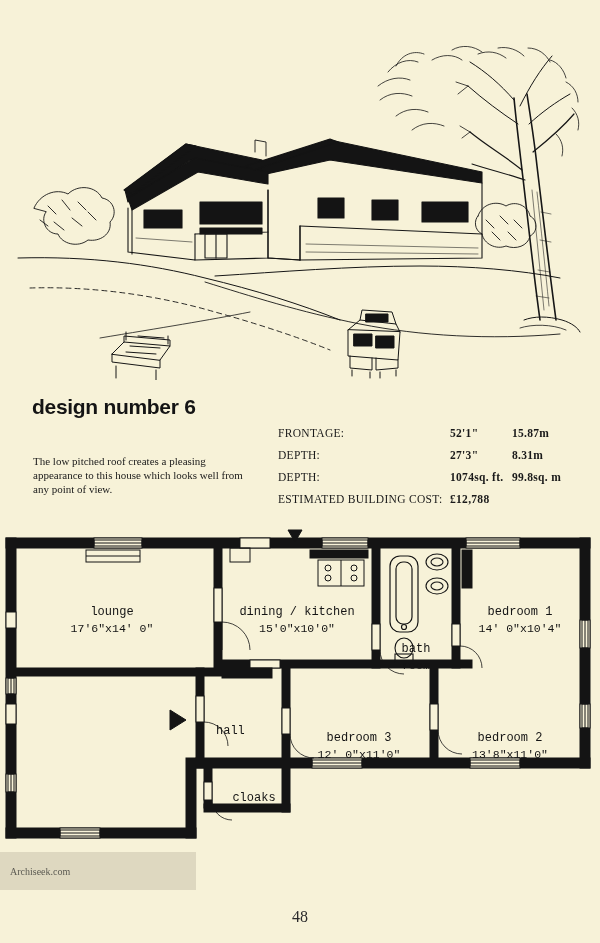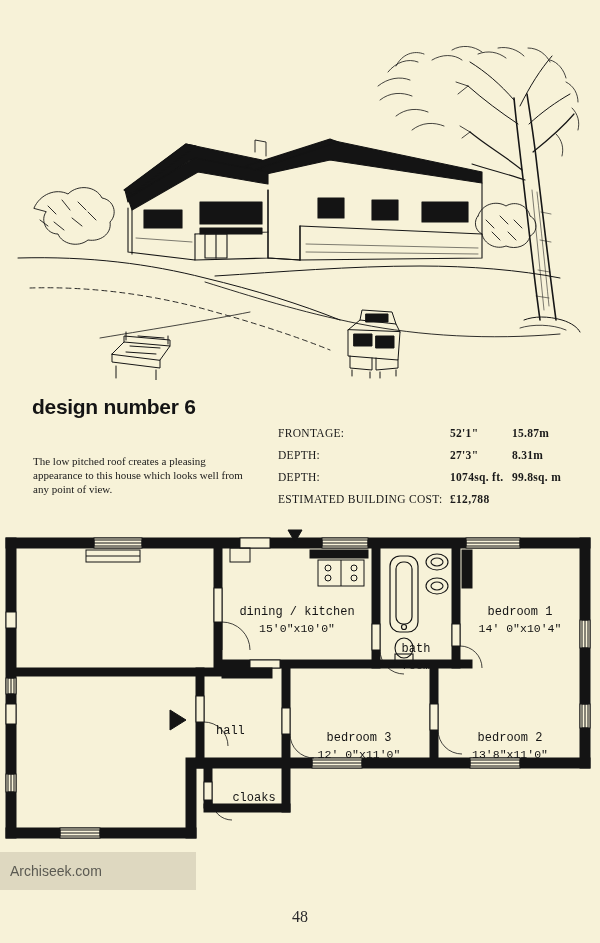--- a/index.html
+++ b/index.html
@@ -108,22 +108,22 @@
     position: absolute;
     left: 0;
     top: 852px;
     width: 196px;
     height: 38px;
     background: #ded8c0;
     display: flex;
     align-items: center;
   }
   .watermark span {
-    font-family: Liberation Sans, sans-serif;
-    font-size: 14px;
+    font-family: Liberation Serif, serif;
+    font-size: 10px;
     color: #5b5a52;
     padding-left: 10px;
   }
 
   
   .page-number {
     position: absolute;
     left: 0;
     top: 908px;
     width: 600px;
@@ -403,20 +403,24 @@
           <path d="M204 194 A 24 24 0 0 1 228 218"></path>
           <path d="M212 272 A 20 20 0 0 0 232 292"></path>
         </g>
 
         <polygon points="288,-6 302,-6 295,6" fill="#141414" transform="translate(0,8)"></polygon>
         <polygon points="170,182 170,202 186,192" fill="#141414"></polygon>
       </g>
     </svg>
 
     
+    <div class="plan-label" style="left:52px; top:76px; width:120px;">
+      <span>lounge</span>
+      <span class="dim">17'6"x14' 0"</span>
+    </div>
 
     <div class="plan-label" style="left:222px; top:76px; width:150px;">
       <span>dining / kitchen</span>
       <span class="dim">15'0"x10'0"</span>
     </div>
 
     <div class="plan-label" style="left:382px; top:80px; width:68px;margin-top:33px;">
       <span>bath</span>
       <span class="dim">room</span>
     </div>

